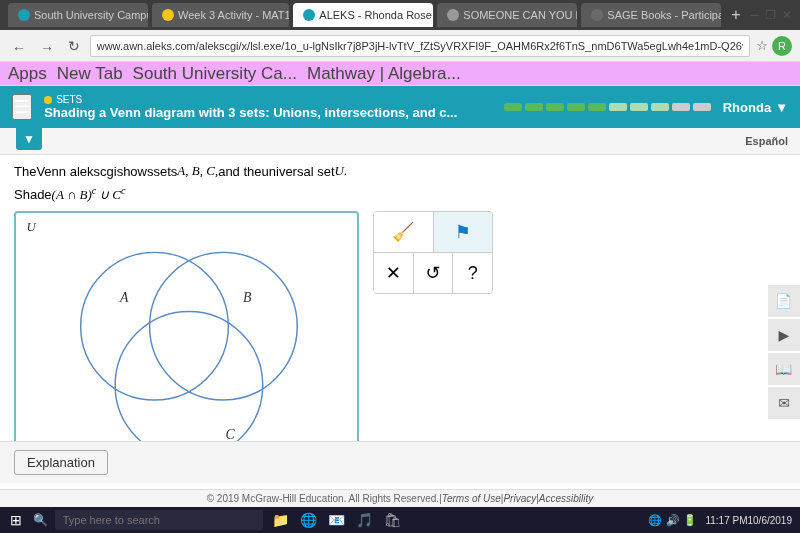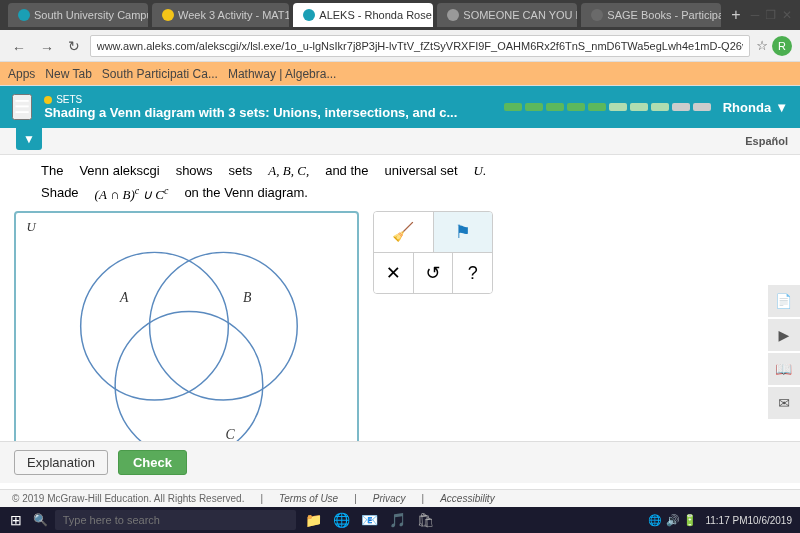--- a/index.html
+++ b/index.html
@@ -11,21 +11,21 @@
     .tab.active { background: #fff; color: #333; }
     .tab-favicon { width: 12px; height: 12px; border-radius: 50%; display: inline-block; flex-shrink: 0; }
     .new-tab-btn { color: #ccc; font-size: 16px; cursor: pointer; padding: 0 6px; }
 
     .browser-nav { background: #f1f1f1; height: 32px; display: flex; align-items: center; padding: 0 8px; gap: 6px; border-bottom: 1px solid #ddd; }
     .nav-btn { background: none; border: none; cursor: pointer; color: #555; font-size: 14px; padding: 2px 4px; }
     .address-bar { flex: 1; height: 22px; border: 1px solid #ccc; border-radius: 2px; padding: 0 6px; font-size: 11px; color: #333; background: #fff; }
     .nav-icons { display: flex; gap: 4px; align-items: center; }
     .nav-icon-btn { background: none; border: none; cursor: pointer; font-size: 13px; color: #555; }
 
-    .bookmarks-bar { background: #fdba74; height: 24px; display: flex; align-items: center; padding: 0 8px; gap: 10px; border-bottom: 1px solid #ddd; font-size: 12px; color: #444; }
+    .bookmarks-bar { background: #f0abfc; height: 24px; display: flex; align-items: center; padding: 0 8px; gap: 10px; border-bottom: 1px solid #ddd; font-size: 17px; color: #444; }
     .bookmark-item { cursor: pointer; display: flex; align-items: center; gap: 3px; white-space: nowrap; }
 
     
     .aleks-header { background: #1a9fb5; height: 42px; display: flex; align-items: center; padding: 0 12px; gap: 12px; }
     .hamburger { color: #fff; font-size: 18px; cursor: pointer; }
     .sets-section { display: flex; flex-direction: column; }
     .sets-label { color: #fff; font-size: 10px; display: flex; align-items: center; gap: 4px; }
     .sets-dot { width: 8px; height: 8px; background: #f5c518; border-radius: 50%; display: inline-block; }
     .topic-title { color: #fff; font-size: 13px; font-weight: 700; }
     .header-spacer { flex: 1; }
@@ -33,21 +33,21 @@
     .progress-segment { width: 18px; height: 8px; border-radius: 2px; }
     .user-name { color: #fff; font-size: 13px; font-weight: 600; cursor: pointer; display: flex; align-items: center; gap: 4px; }
     .espanol-btn { font-size: 11px; color: #555; background: none; border: none; cursor: pointer; font-weight: bold; }
 
     
     .dropdown-arrow { background: #1a9fb5; width: 26px; height: 22px; display: flex; align-items: center; justify-content: center; cursor: pointer; margin-bottom: 4px; align-self: flex-start; margin-left: 4px; border-radius: 0 0 3px 3px; }
     .dropdown-arrow-inner { color: #fff; font-size: 12px; }
 
     
     .main-content { background: #fff; padding: 8px 14px; display: flex; flex-direction: column; gap: 6px; }
-    .problem-line { display: flex; align-items: flex-start; gap: 16px; flex-wrap: wrap; margin-left: 27px; }
+    .problem-line { display: flex; align-items: center; gap: 0; flex-wrap: wrap; }
 
     
     .venn-container { width: 345px; height: 255px; border: 2px solid #7cb9c8; border-radius: 4px; background: #fff; position: relative; overflow: hidden; }
 
     
     .tools-panel { width: 120px; }
     .tools-grid { border: 1px solid #ccc; border-radius: 4px; overflow: hidden; }
     .tools-row { display: flex; border-bottom: 1px solid #ccc; }
     .tools-row:last-child { border-bottom: none; }
     .tool-btn { flex: 1; height: 40px; display: flex; align-items: center; justify-content: center; border: none; background: #fff; cursor: pointer; border-right: 1px solid #ccc; font-size: 18px; }
@@ -58,27 +58,27 @@
     
     .right-sidebar { position: absolute; right: 0; top: 74px; display: flex; flex-direction: column; gap: 2px; }
     .sidebar-icon-btn { width: 32px; height: 32px; background: #e8e8e8; border: none; cursor: pointer; display: flex; align-items: center; justify-content: center; font-size: 14px; color: #555; }
 
     
     .bottom-area { position: absolute; bottom: 50px; left: 0; right: 0; background: #f5f5f5; border-top: 1px solid #ddd; padding: 8px 14px; display: flex; gap: 10px; align-items: center; }
     .explanation-btn { background: #f5f5f5; border: 1px solid #aaa; border-radius: 3px; padding: 4px 12px; font-size: 13px; cursor: pointer; color: #333; }
     .check-btn { background: #5aab5a; border: 1px solid #4a9a4a; border-radius: 3px; padding: 4px 14px; font-size: 13px; cursor: pointer; color: #fff; font-weight: 600; }
 
     
-    .footer { position: absolute; bottom: 26px; left: 0; right: 0; background: #f5f5f5; border-top: 1px solid #ddd; padding: 3px 12px; display: flex; font-size: 10px; color: #666; gap: 16px; }
+    .footer { position: absolute; bottom: 26px; left: 0; right: 0; background: #f5f5f5; border-top: 1px solid #ddd; padding: 3px 12px; display: flex; justify-content: center; font-size: 10px; color: #666; }
     .footer-link { color: #555; cursor: pointer; font-style: italic; }
 
     
     .taskbar { position: absolute; bottom: 0; left: 0; right: 0; height: 26px; background: #1a1a2e; display: flex; align-items: center; padding: 0 4px; gap: 2px; }
     .taskbar-start { background: none; border: none; cursor: pointer; color: #fff; font-size: 14px; padding: 0 6px; }
-    .taskbar-search { background: #2a2a3e; border: none; height: 20px; width: 241px; color: #aaa; font-size: 11px; padding: 0 8px; border-radius: 2px; }
+    .taskbar-search { background: #2a2a3e; border: none; height: 20px; width: 208px; color: #aaa; font-size: 11px; padding: 0 8px; border-radius: 2px; }
     .taskbar-icons { display: flex; gap: 4px; align-items: center; margin-left: 4px; }
     .taskbar-icon { width: 24px; height: 24px; display: flex; align-items: center; justify-content: center; cursor: pointer; font-size: 14px; color: #aaa; }
     .taskbar-right { margin-left: auto; display: flex; align-items: center; gap: 8px; color: #ddd; font-size: 11px; padding-right: 4px; }
     .taskbar-time { display: flex; flex-direction: row; align-items: flex-end; font-size: 10px; }
     .taskbar-sys-icons { display: flex; gap: 4px; align-items: center; }
     .taskbar-sys-icon { font-size: 11px; color: #ccc; }
 
     
     .venn-svg { width: 100%; height: 100%; }
 
@@ -141,21 +141,21 @@
   <input class="address-bar" type="text" value="www.awn.aleks.com/alekscgi/x/lsl.exe/1o_u-lgNsIkr7j8P3jH-lvTtV_fZtSyVRXFI9F_OAHM6Rx2f6TnS_nmD6TWa5egLwh4e1mD-Q26vJxUlZly8..." style="">
   <div class="nav-icons">
     <button class="nav-icon-btn">☆</button>
     <button class="nav-icon-btn" style="background:#4caf50;color:#fff;border-radius:50%;width:20px;height:20px;font-size:11px;">R</button>
   </div>
 </div>
 
 <div class="bookmarks-bar">
   <span class="bookmark-item">Apps</span>
   <span class="bookmark-item">New Tab</span>
-  <span class="bookmark-item">South Participati Ca...</span>
+  <span class="bookmark-item">South University Ca...</span>
   <span class="bookmark-item">Mathway | Algebra...</span>
 </div>
 
 <div class="aleks-header">
   <button class="hamburger">☰</button>
   <div class="sets-section">
     <div class="sets-label">
       <span class="sets-dot"></span>
       <span>SETS</span>
     </div>
@@ -194,21 +194,20 @@
     <span>shows</span>
     <a>sets</a>
     <span class="math">A, B, C,</span>
     <span>and the</span>
     <a>universal set</a>
     <span class="math">U.</span>
   </div>
   <div class="problem-line">
     <span>Shade</span>
     <span class="math">(A ∩ B)<sup>c</sup> ∪ C<sup>c</sup></span>
-    <span>on the Venn diagram.</span>
   </div>
 </div>
 
 <div style="position:relative; padding: 0 14px; display:flex; gap:14px;">
 
   <div class="venn-container">
     <svg class="venn-svg" viewBox="0 0 345 255">
 
       <text x="10" y="18" font-size="13" font-family="serif" font-style="italic" fill="#333">U</text>
 
@@ -260,21 +259,20 @@
     </button>
     <button class="sidebar-icon-btn">
       <span>✉</span>
     </button>
   </div>
 
 </div>
 
 <div class="bottom-area">
   <button class="explanation-btn">Explanation</button>
-  <button class="check-btn">Check</button>
 </div>
 
 <div class="footer">
   <span>© 2019 McGraw-Hill Education. All Rights Reserved.</span>
   <span>|</span>
   <span class="footer-link">Terms of Use</span>
   <span>|</span>
   <span class="footer-link">Privacy</span>
   <span>|</span>
   <span class="footer-link">Accessibility</span>

